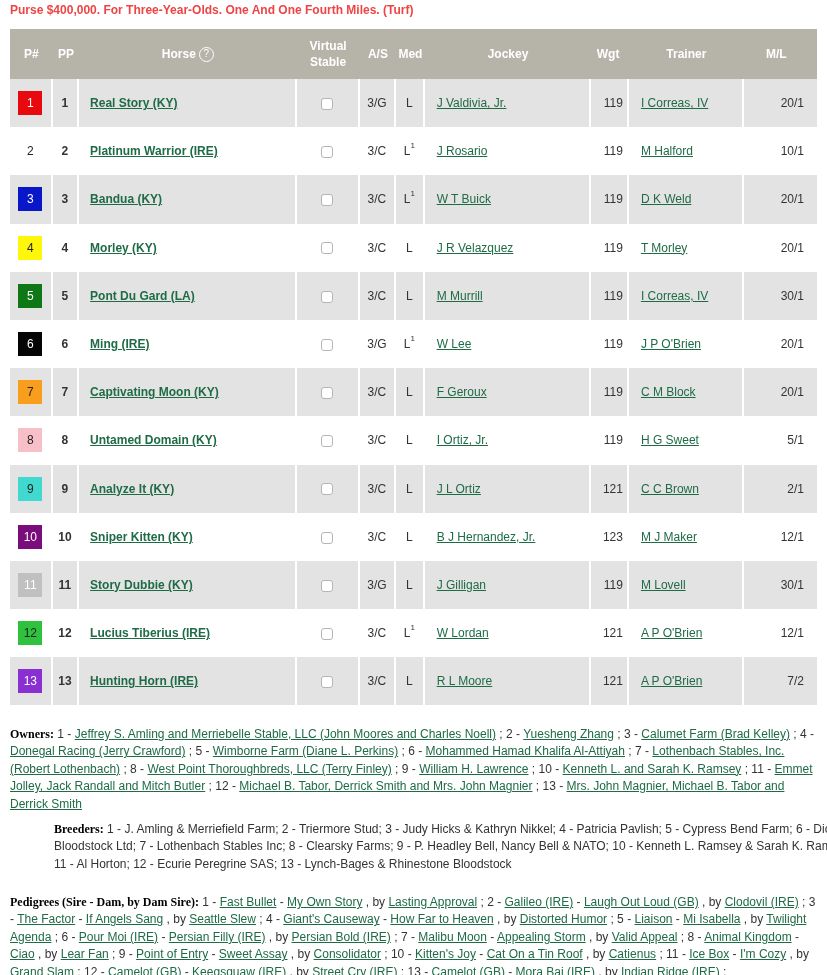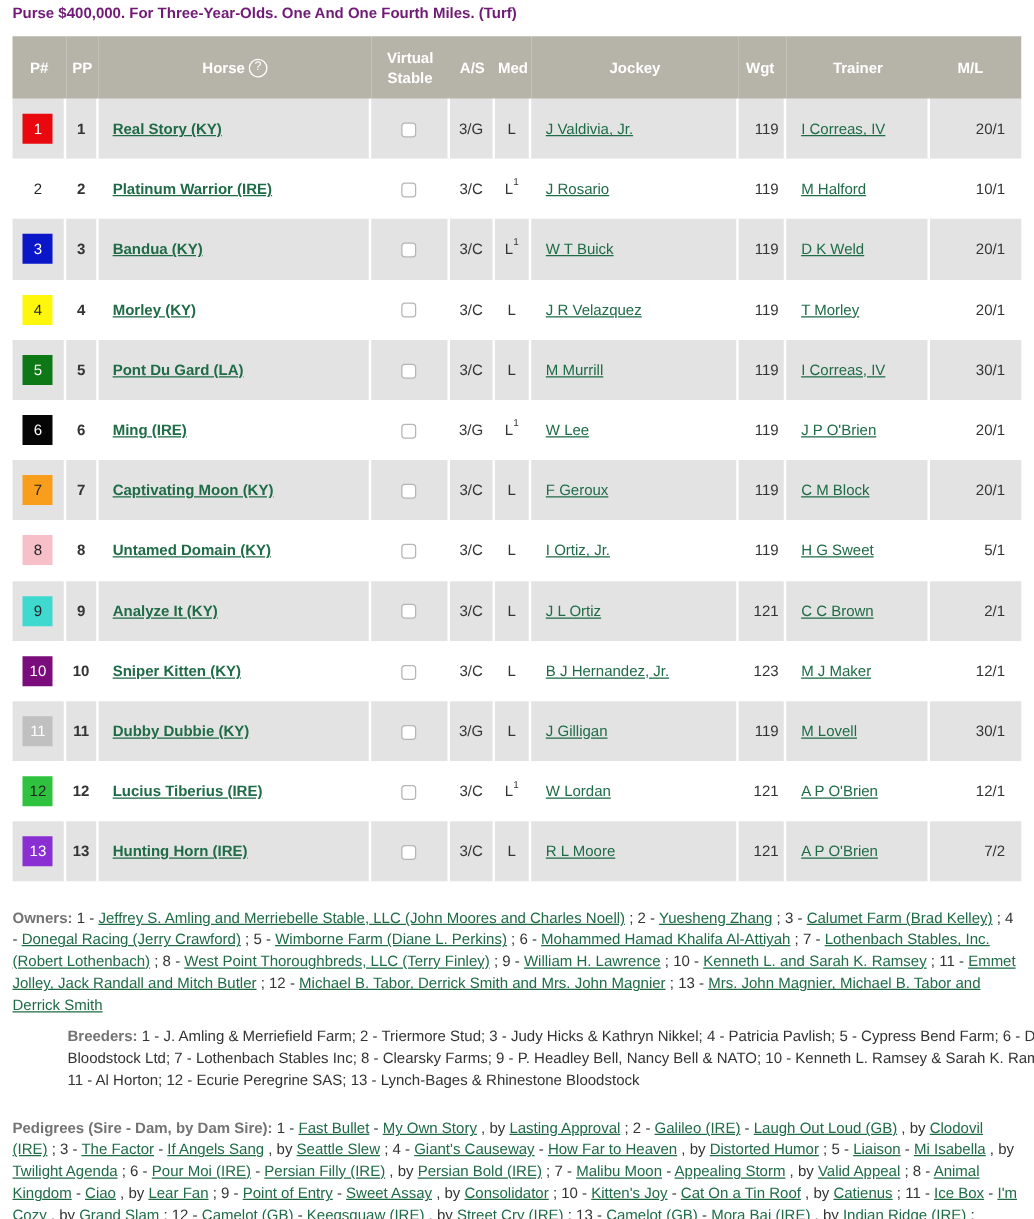--- a/index.html
+++ b/index.html
@@ -4,21 +4,21 @@
 <style>
   * { box-sizing: border-box; }
   html, body { margin: 0; padding: 0; background: #ffffff; }
   body {
     width: 827px; height: 975px; overflow: hidden;
     font-family: "Liberation Sans", "DejaVu Sans", sans-serif;
     color: #333333; font-size: 12px;
   }
   .race-title {
     position: absolute; left: 10px; top: 3px;
-    font-weight: bold; font-size: 12px; color: #701a75;
+    font-weight: bold; font-size: 12px; color: #ef4444;
   }
   table.entries {
     position: absolute; left: 10px; top: 29px;
     width: 807px; border-collapse: separate; border-spacing: 0;
   }
   table.entries thead th {
     background: #b6b3a9; color: #ffffff; font-weight: bold; font-size: 12px;
     height: 50px; padding: 0; text-align: center; line-height: 16px;
   }
   table.entries tbody td {
@@ -50,21 +50,21 @@
     display: inline-block; width: 15px; height: 15px; border: 1.5px solid #fff;
     border-radius: 50%; font-size: 10px; line-height: 12px; text-align: center;
     vertical-align: middle; margin-left: 3px; font-weight: normal;
   }
   .cbox {
     display: inline-block; width: 12px; height: 12px; border: 1px solid #b5b5b5;
     border-radius: 3px; background: #fff; vertical-align: middle;
   }
   sup { font-size: 8px; vertical-align: top; position: relative; top: -3px; }
   .info { position: absolute; left: 10px; width: 807px; font-size: 12px; line-height: 17.4px; color: #333; }
-  .info b { color: #737373; }
+  .info b { color: #000000; font-family: Liberation Serif, serif; }
   .owners { top: 726px; }
   .breeders { top: 821px; margin-left: 44px; }
   .pedigrees { top: 882px; margin-top: 12px; }
 </style>
 </head>
 <body>
 
 <div class="race-title">Purse $400,000. For Three-Year-Olds. One And One Fourth Miles. (Turf)</div>
 
 <table class="entries">
@@ -199,21 +199,21 @@
         <td class="c-as">3/C</td>
         <td class="c-med"><span>L</span><sup></sup></td>
         <td class="c-jockey"><a class="lnk">B J Hernandez, Jr.</a></td>
         <td class="c-wgt">123</td>
         <td class="c-trainer"><a class="lnk">M J Maker</a></td>
         <td class="c-ml">12/1</td>
       </tr>
       <tr class="odd">
         <td class="c-pnum"><span class="pbox" style="background:#c0c0c0;color:#ffffff">11</span></td>
         <td class="c-pp">11</td>
-        <td class="c-horse"><a class="lnk horse-link">Dubby Dubbie (KY)</a></td>
+        <td class="c-horse"><a class="lnk horse-link">Story Dubbie (KY)</a></td>
         <td class="c-vs"><span class="cbox"></span></td>
         <td class="c-as">3/G</td>
         <td class="c-med"><span>L</span><sup></sup></td>
         <td class="c-jockey"><a class="lnk">J Gilligan</a></td>
         <td class="c-wgt">119</td>
         <td class="c-trainer"><a class="lnk">M Lovell</a></td>
         <td class="c-ml">30/1</td>
       </tr>
       <tr class="even">
         <td class="c-pnum"><span class="pbox" style="background:#2fc23e;color:#222222">12</span></td>

